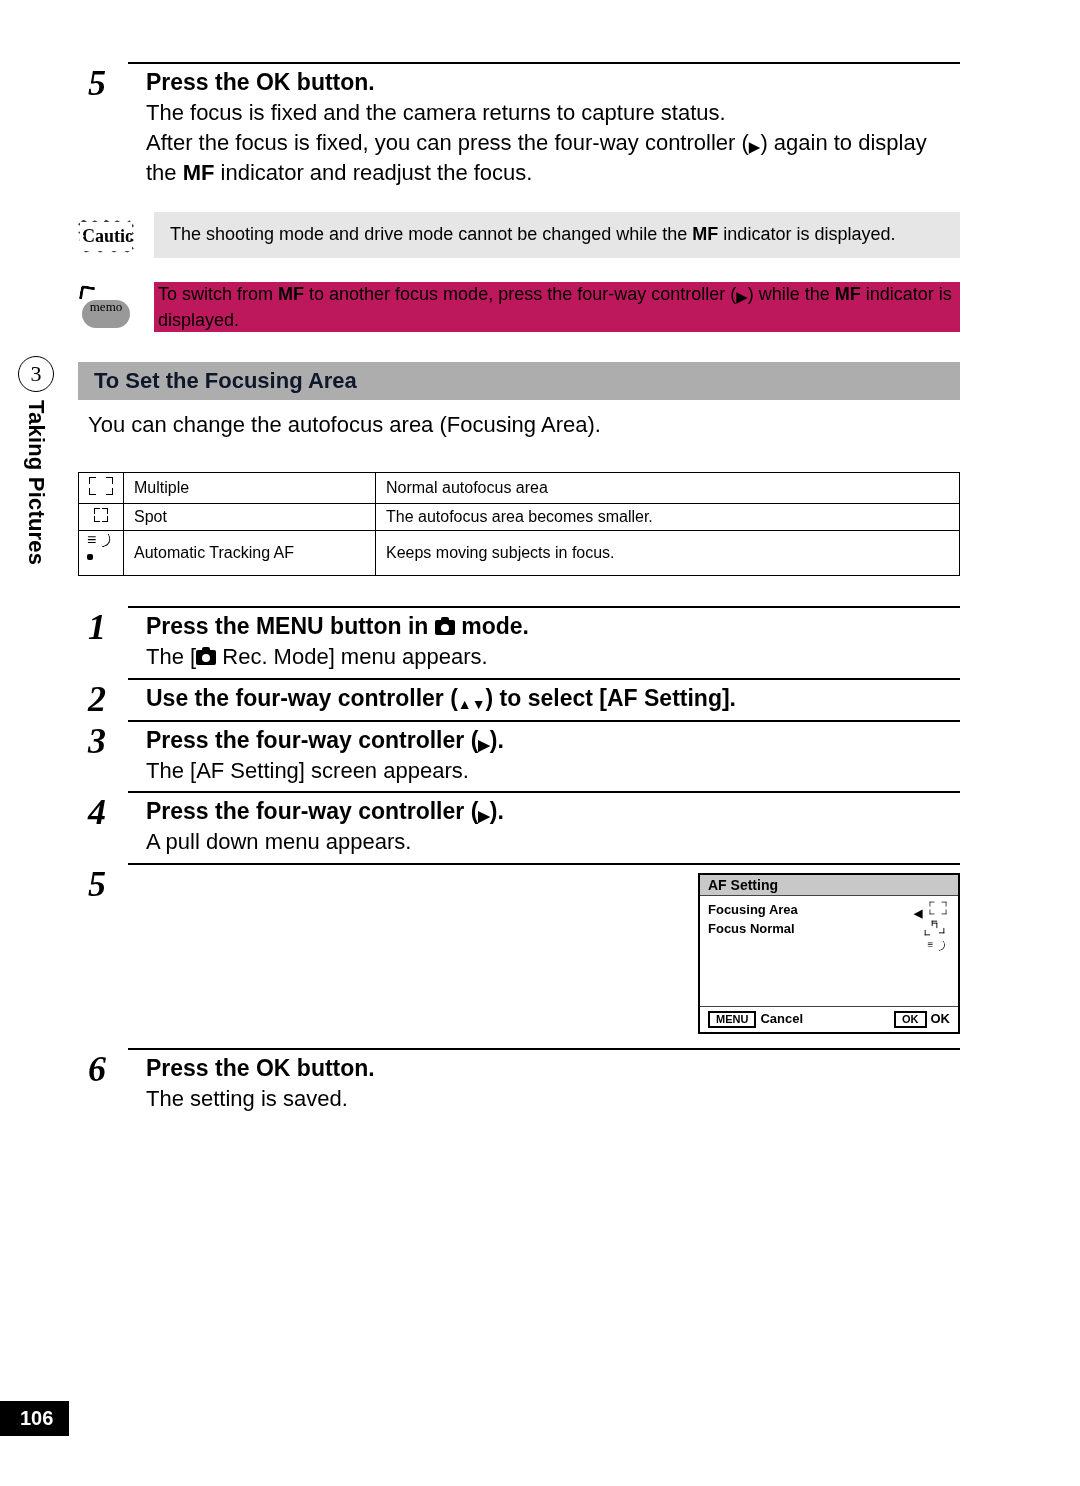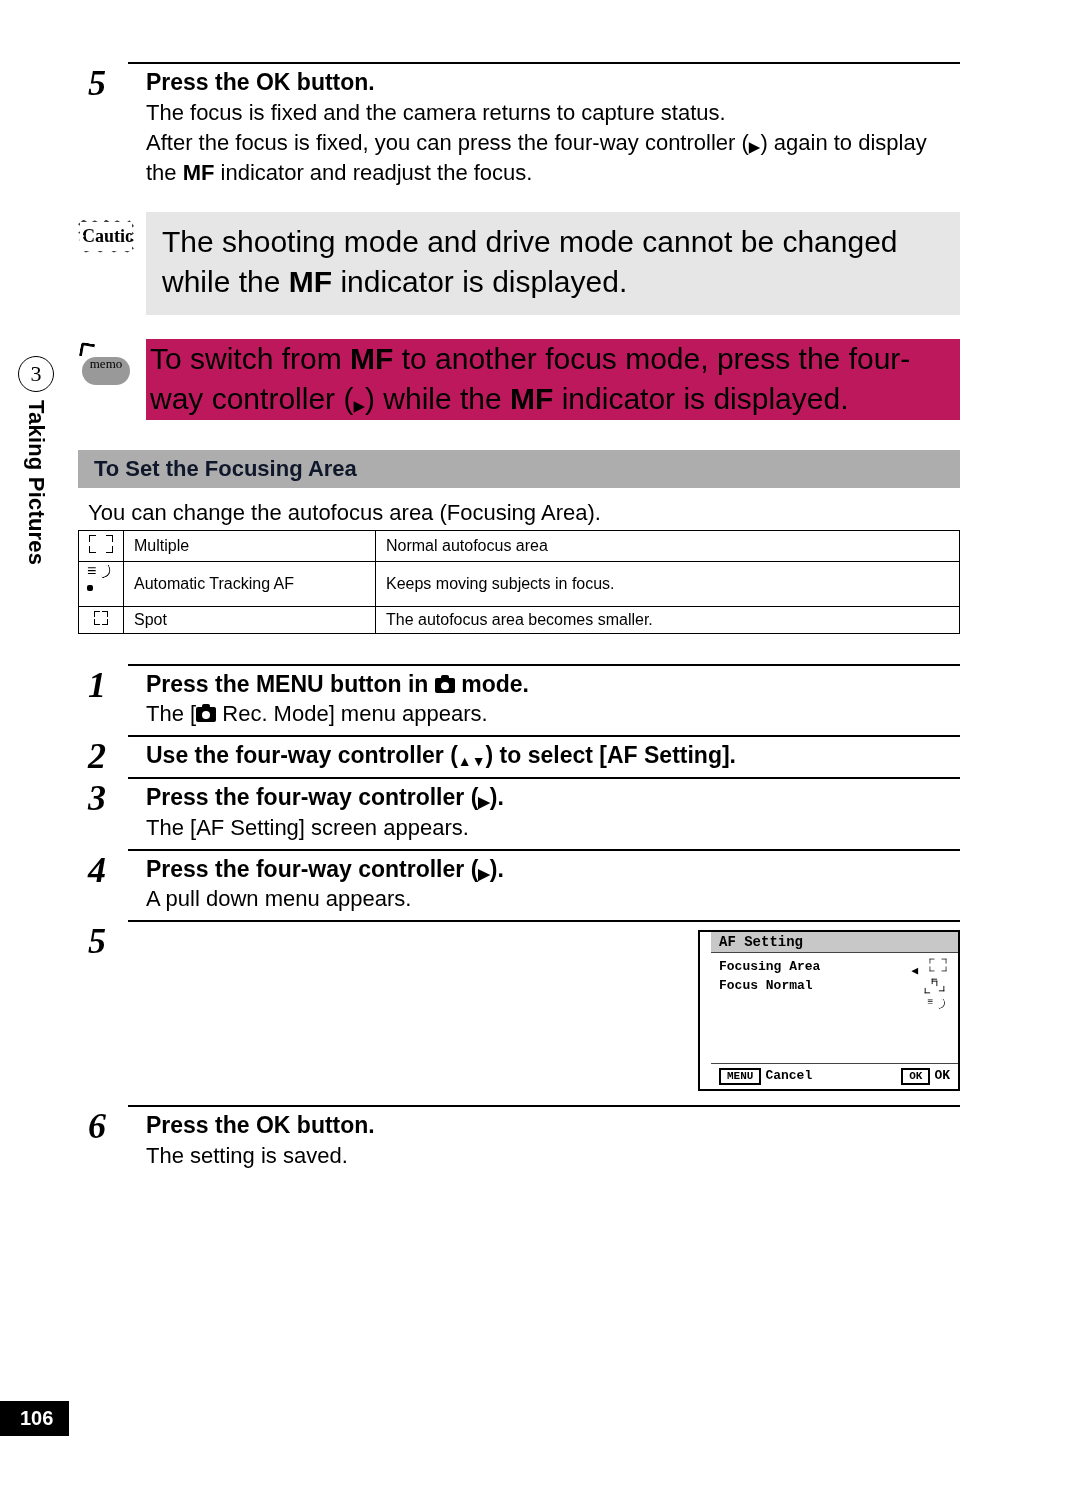--- a/index.html
+++ b/index.html
@@ -117,23 +117,24 @@
 
   .note-box {
     display:flex;
     gap:12px;
     margin: 24px 0 6px -10px;
     align-items:flex-start;
   }
   .note-box.gray .note-text { background:#e6e6e6; }
   .note-text {
     flex:1;
-    font-size:30px;
+    font-size:18px;
     line-height:1.35;
     padding:10px 16px 12px 16px;
+    margin-left:8px;
   }
   .caution-badge {
     font-family: "Times New Roman", serif;
     font-size:18px;
     font-weight:bold;
     padding:4px 2px;
     border:2px solid #404040;
     position:relative;
     background:#fff;
     margin-top:8px;
@@ -175,21 +176,21 @@
   .section-bar {
     background:#adadad;
     color:#0f172a;
     font-weight:bold;
     font-size:22px;
     padding:6px 16px;
     margin: 30px 0 12px -10px;
   }
   .section-intro {
     font-size:22px;
-    margin:0 0 4px 0;
+    margin:0 0 34px 0;
   }
 
   table.opts {
     border-collapse:collapse;
     width:calc(100% + 10px);
     margin-left:-10px;
     margin-bottom:30px;
     font-size:16px;
   }
   table.opts td {
@@ -245,24 +246,23 @@
 
   .step-area { margin-top:8px; }
   .step-sp { margin-top:6px; }
 
   .step-flex { display:flex; gap:18px; align-items:flex-start; }
   .step-flex > div:first-child { flex:1; }
 
   .lcd {
     width:262px;
     border:2px solid #000;
-    font-family: Liberation Mono, monospace;
+    font-family: Liberation Sans, sans-serif;
     font-size:14px;
     margin-top:4px;
-    padding-left:11px;
   }
   .lcd-top{
     background:#c8c8c8;
     border-bottom:1px solid #444;
     padding:2px 8px;
     font-weight:bold;
   }
   .lcd-body{
     height:110px;
     position:relative;
@@ -332,28 +332,28 @@
     <div class="section-intro">You can change the autofocus area (Focusing Area).</div>
 
     <table class="opts">
       <tbody>
           <tr>
         <td><span class="af-icon1"></span><span class="af-icon1b"></span></td>
         <td>Multiple</td>
         <td>Normal autofocus area</td>
       </tr>
       <tr>
+        <td><span class="af-icon2"></span><span class="af-icon2b"></span></td>
+        <td>Spot</td>
+        <td>The autofocus area becomes smaller.</td>
+      </tr>
+      <tr>
         <td><span class="af-icon3"></span><span class="af-icon3b"></span></td>
         <td>Automatic Tracking AF</td>
         <td>Keeps moving subjects in focus.</td>
-      </tr>
-      <tr>
-        <td><span class="af-icon2"></span><span class="af-icon2b"></span></td>
-        <td>Spot</td>
-        <td>The autofocus area becomes smaller.</td>
       </tr>
     </tbody>
       </table>
 
     <div class="step step-area">
       <hr class="step-hr">
       <div class="step-head">
         <span class="step-num">1</span>
         <span class="step-title">
           <span>Press the </span><span class="bold">MENU</span><span> button in </span><span class="icon-camera"></span><span> mode.</span>

